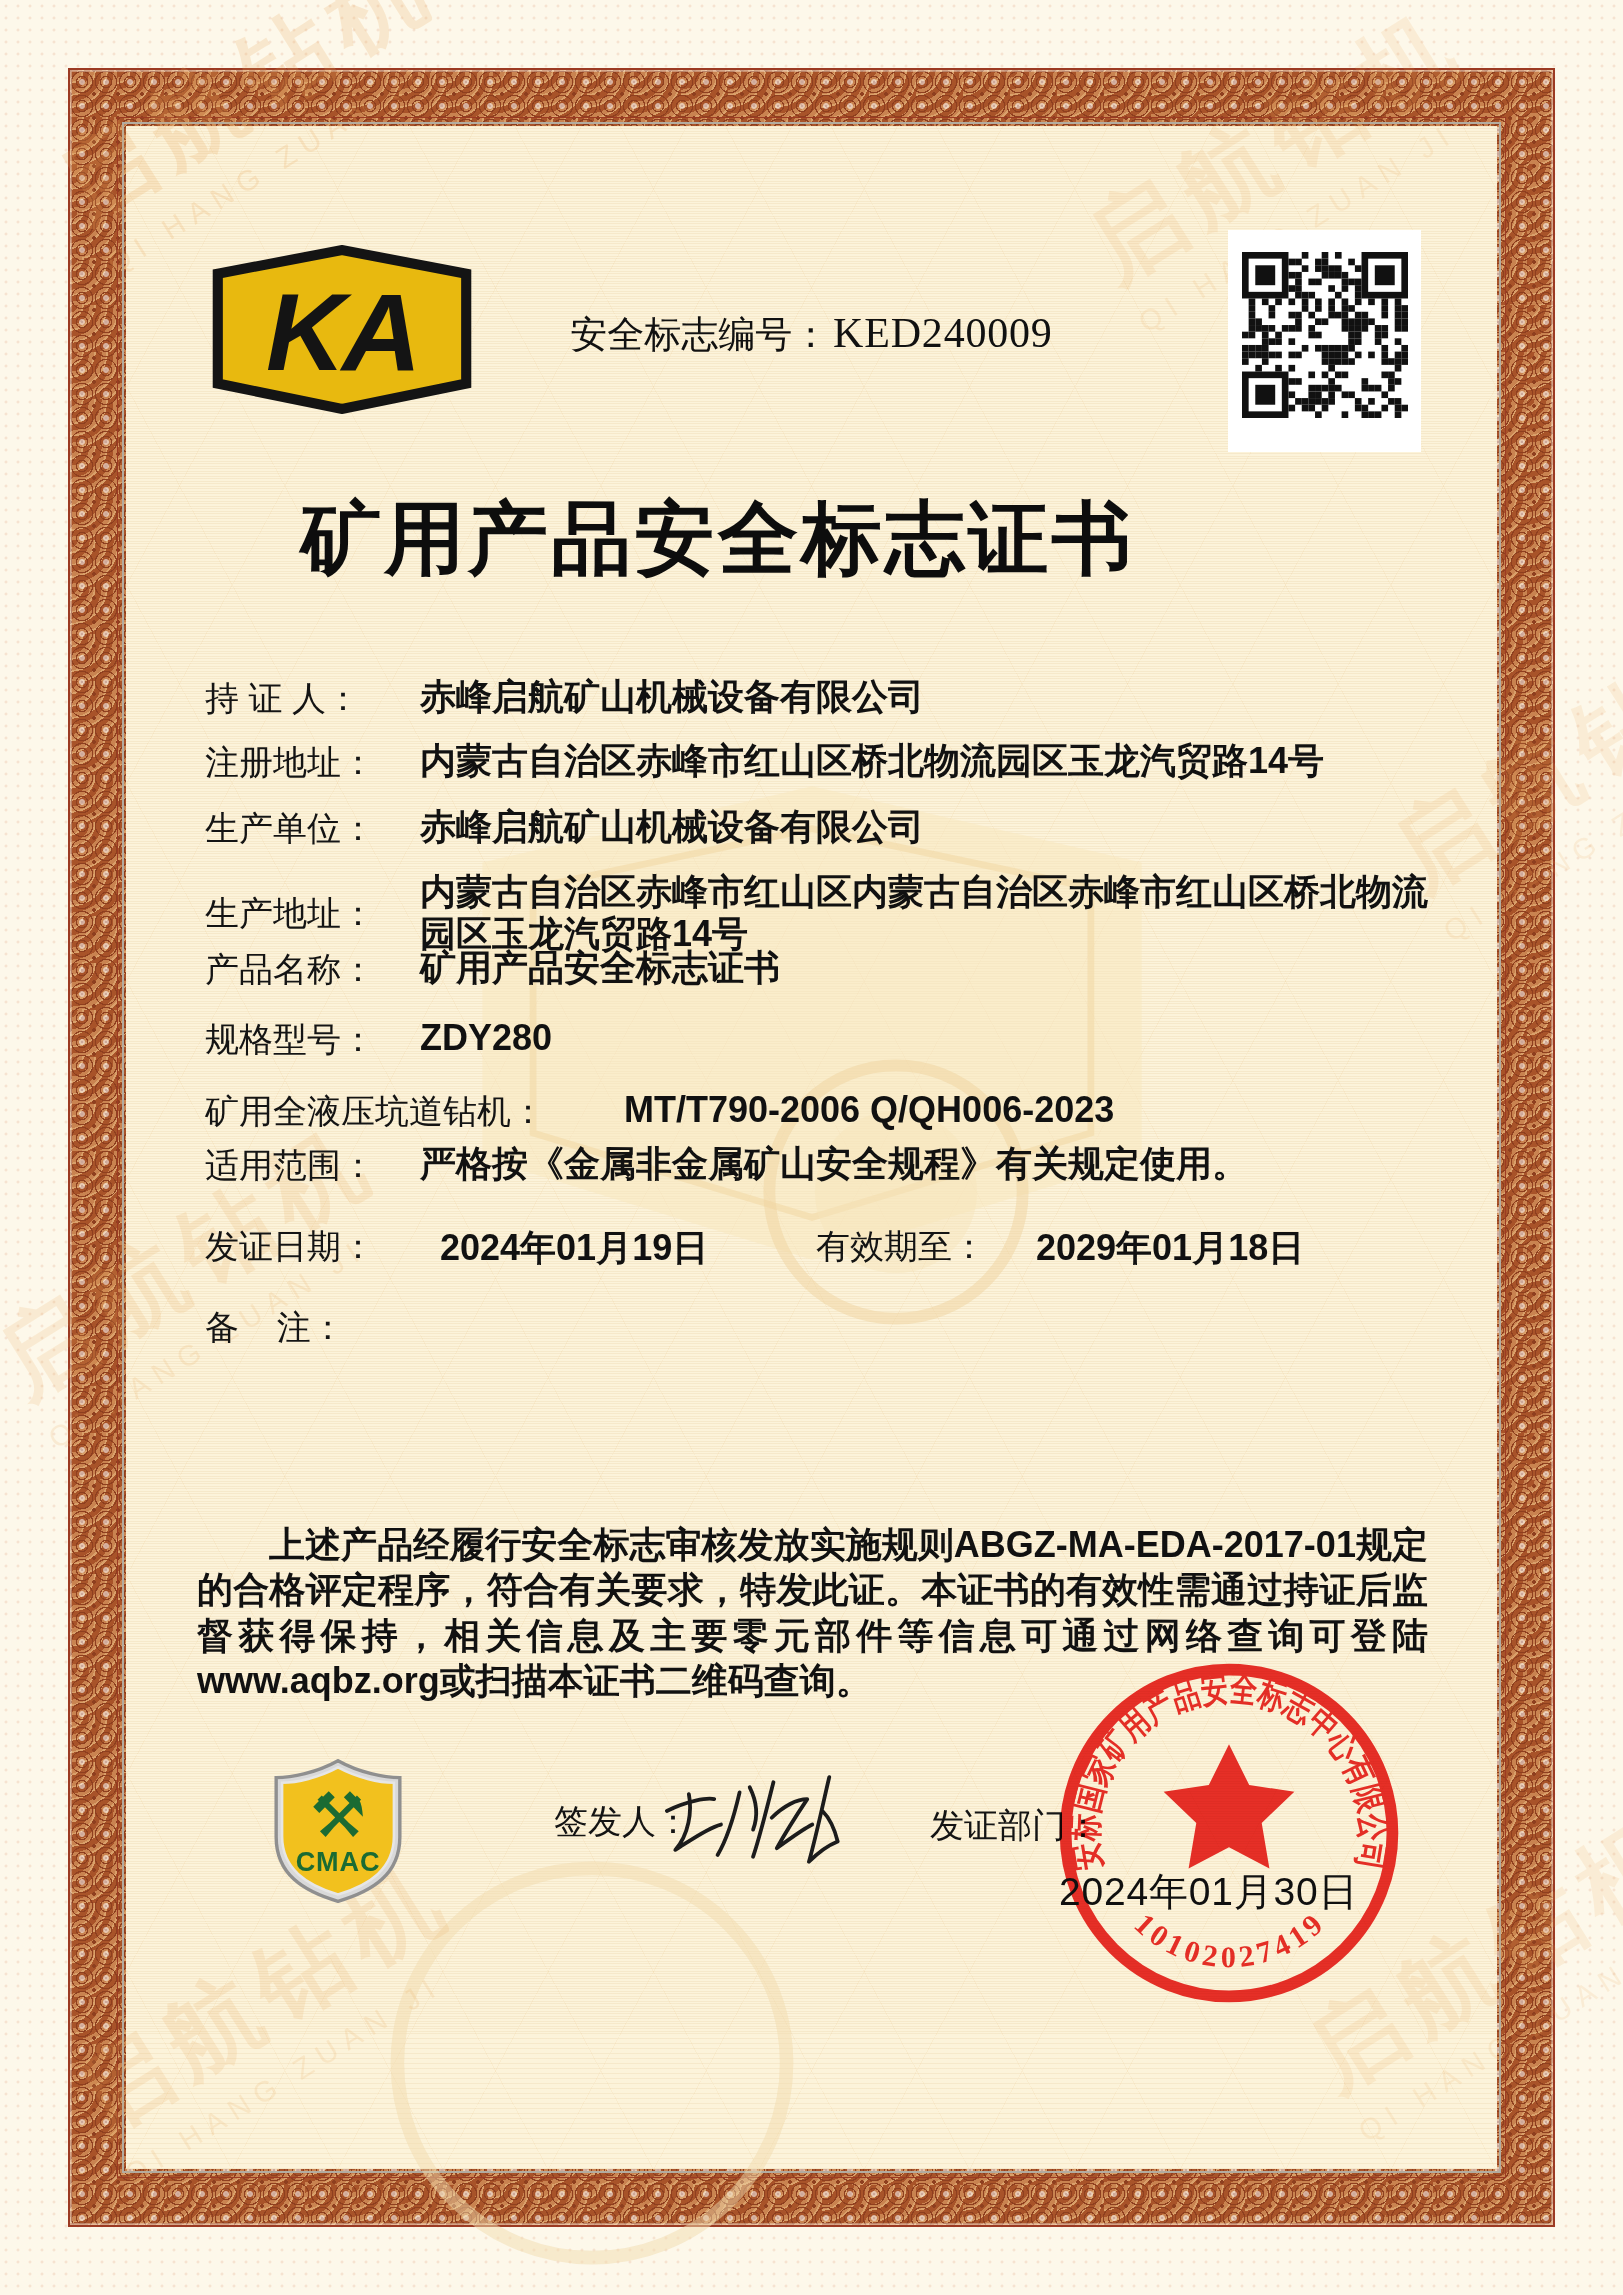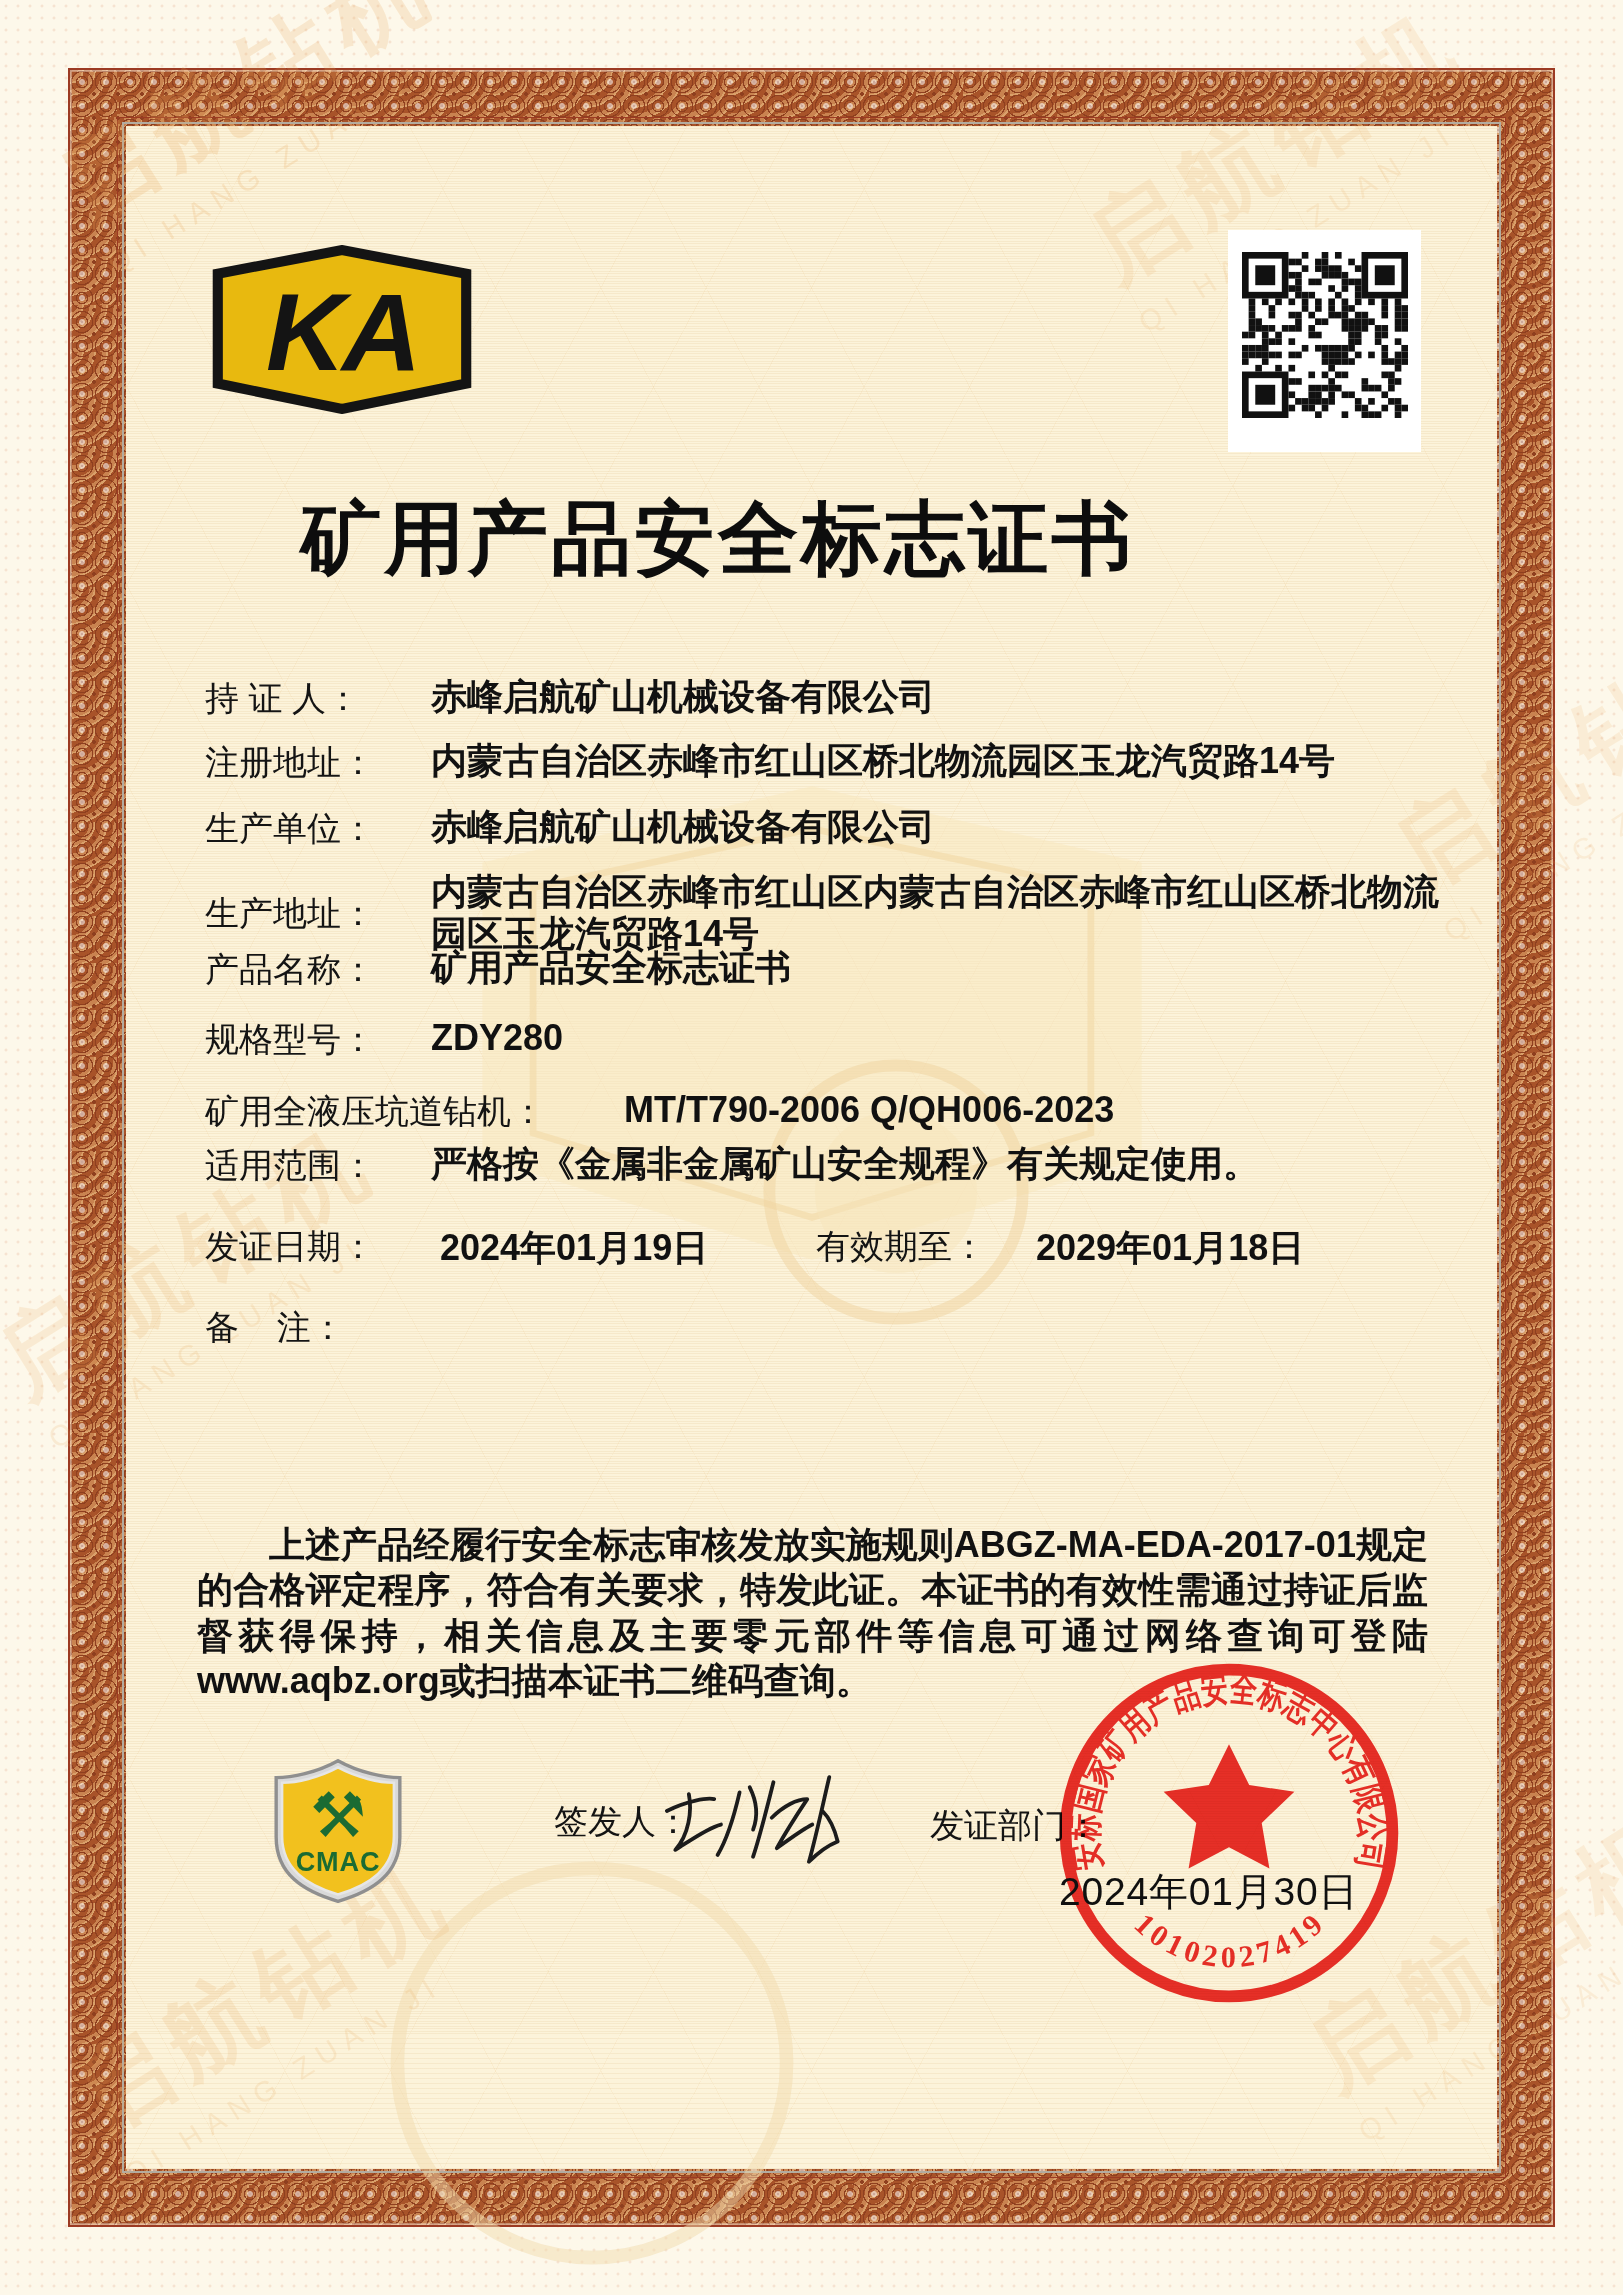--- a/index.html
+++ b/index.html
@@ -40,21 +40,21 @@
   .certno .val{font-family:"Liberation Serif",serif;font-size:42px;color:#111;letter-spacing:0.8px;}
   .qr-panel{position:absolute;left:1228px;top:230px;width:193px;height:222px;background:#fff;z-index:2;}
   .qr{position:absolute;left:13.5px;top:22px;width:166px;height:166px;}
   .qr svg{display:block;}
   
   .title{position:absolute;left:0;top:486px;width:1436px;text-align:center;font-size:80px;font-weight:900;
     color:#0d0d0d;letter-spacing:3.4px;z-index:2;}
   
   .row{position:absolute;z-index:2;}
   .row .lbl{position:absolute;left:205px;width:182px;font-size:34px;color:#141414;white-space:pre;}
-  .row .val{position:absolute;left:431px;font-size:36px;font-weight:bold;color:#111;width:1040px;line-height:1.18;}
+  .row .val{position:absolute;left:420px;font-size:36px;font-weight:bold;color:#111;width:1040px;line-height:1.18;}
   .row .val.std{left:624px;}
   .dates{position:absolute;z-index:2;top:1224px;left:0;width:1623px;}
   .dates .lbl1{position:absolute;left:205px;font-size:34px;color:#141414;}
   .dates .val1{position:absolute;left:440px;font-size:36px;font-weight:bold;color:#111;}
   .dates .lbl2{position:absolute;left:816px;font-size:34px;color:#141414;}
   .dates .val2{position:absolute;left:1036px;font-size:36px;font-weight:bold;color:#111;}
   
   .para{position:absolute;left:197px;top:1522px;width:1231px;font-size:36px;font-weight:bold;color:#111;
     line-height:1.26;text-align:justify;text-indent:2em;z-index:2;}
   
@@ -112,20 +112,24 @@
   </svg>
   <svg class="wm-shape" style="left:372px;top:1843px;" width="440" height="440" viewBox="0 0 520 520">
     <circle cx="260" cy="260" r="230" fill="none" stroke="#f2dcae" stroke-width="16" opacity="0.5"></circle>
   </svg>
 
   <svg class="ka-logo" viewBox="0 0 310 200">
     <polygon points="8,34 155,6 302,34 302,164 155,194 8,164" fill="#e8b90f" stroke="#141414" stroke-width="12"></polygon>
     <text x="155" y="148" text-anchor="middle" font-family="Liberation Sans, sans-serif" font-size="130" font-weight="900" font-style="italic" fill="#141414" letter-spacing="-4">KA</text>
   </svg>
 
+  <div class="certno">
+    <span class="lbl">安全标志编号：</span>
+    <span class="val">KED240009</span>
+  </div>
 
   <div class="qr-panel">
     <div class="qr" id="qr">
         <svg width="166" height="166" viewBox="0 0 196 196">
           <rect width="196" height="196" fill="#fff"></rect>
           <rect x="70.56" y="0" width="7.84" height="7.84" fill="#111"></rect>
           <rect x="94.08" y="0" width="7.84" height="7.84" fill="#111"></rect>
           <rect x="109.75999999999999" y="0" width="7.84" height="7.84" fill="#111"></rect>
           <rect x="54.879999999999995" y="7.84" width="7.84" height="7.84" fill="#111"></rect>
           <rect x="62.72" y="7.84" width="7.84" height="7.84" fill="#111"></rect>

